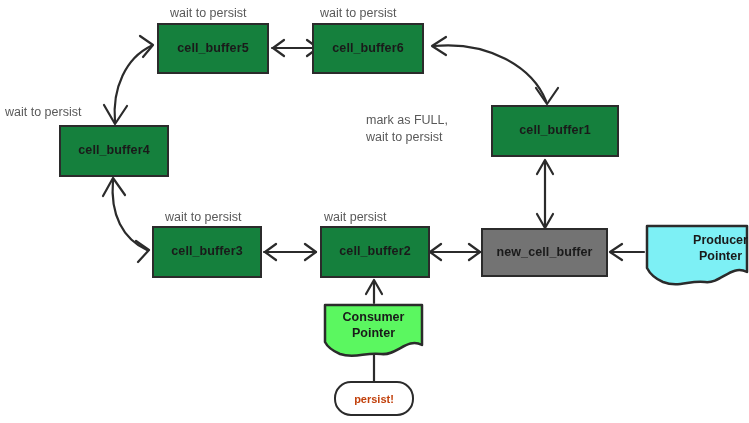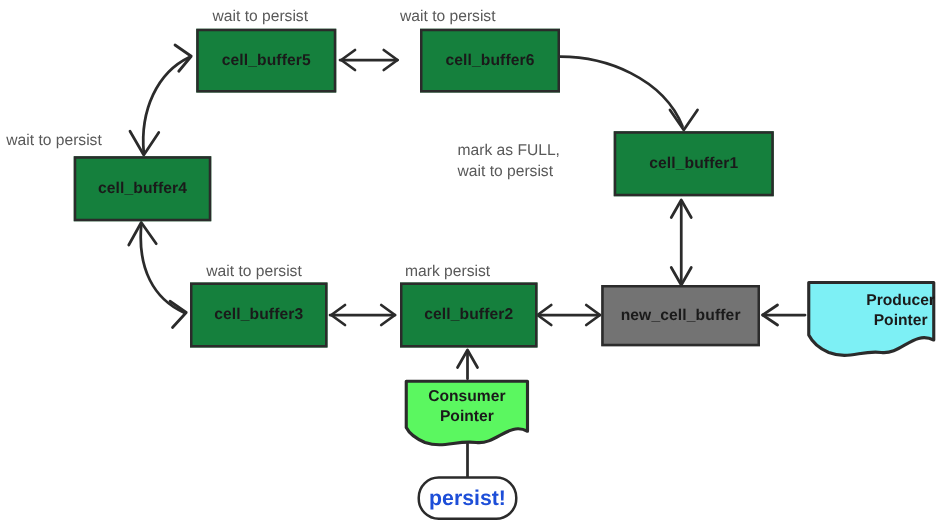--- a/index.html
+++ b/index.html
@@ -76,22 +76,22 @@
   .term {
     position: absolute;
     box-sizing: border-box;
     border: 2.5px solid #2b2b2b;
     border-radius: 17px;
     background: #ffffff;
     display: flex;
     align-items: center;
     justify-content: center;
     font-weight: bold;
-    font-size: 17px;
-    color: #1d4ed8;
+    font-size: 11px;
+    color: #c2410c;
     z-index: 3;
   }
 </style>
 </head>
 <body>
 
 <div id="canvas">
 
   <svg id="edges" viewBox="0 0 749 423" width="749" height="423" xmlns="http://www.w3.org/2000/svg">
     <g fill="none" stroke="#2b2b2b" stroke-width="2.2" stroke-linecap="round" stroke-linejoin="round">
@@ -155,28 +155,28 @@
   </svg>
 
   <div class="caption" style="left:170px; top:5px;">wait to persist</div>
 
   <div class="caption" style="left:320px; top:5px;">wait to persist</div>
 
   <div class="caption" style="left:5px; top:104px;">wait to persist</div>
 
   <div class="caption" style="left:165px; top:209px;">wait to persist</div>
 
-  <div class="caption" style="left:324px; top:209px;">mark persist</div>
+  <div class="caption" style="left:324px; top:209px;">wait persist</div>
 
   <div class="caption" style="left:366px; top:112px;">mark as FULL,
 wait to persist</div>
 
   <div class="node red" style="left:157px; top:23px; width:112px; height:51px;">cell_buffer5</div>
 
-  <div class="node red" style="left:336px; top:23px; width:112px; height:51px;">cell_buffer6</div>
+  <div class="node red" style="left:312px; top:23px; width:112px; height:51px;">cell_buffer6</div>
 
   <div class="node red" style="left:59px; top:125px; width:110px; height:52px;">cell_buffer4</div>
 
   <div class="node red" style="left:491px; top:105px; width:128px; height:52px;">cell_buffer1</div>
 
   <div class="node red" style="left:152px; top:226px; width:110px; height:52px;">cell_buffer3</div>
 
   <div class="node red" style="left:320px; top:226px; width:110px; height:52px;">cell_buffer2</div>
 
   <div class="node yellow" style="left:481px; top:228px; width:127px; height:49px;">new_cell_buffer</div>

